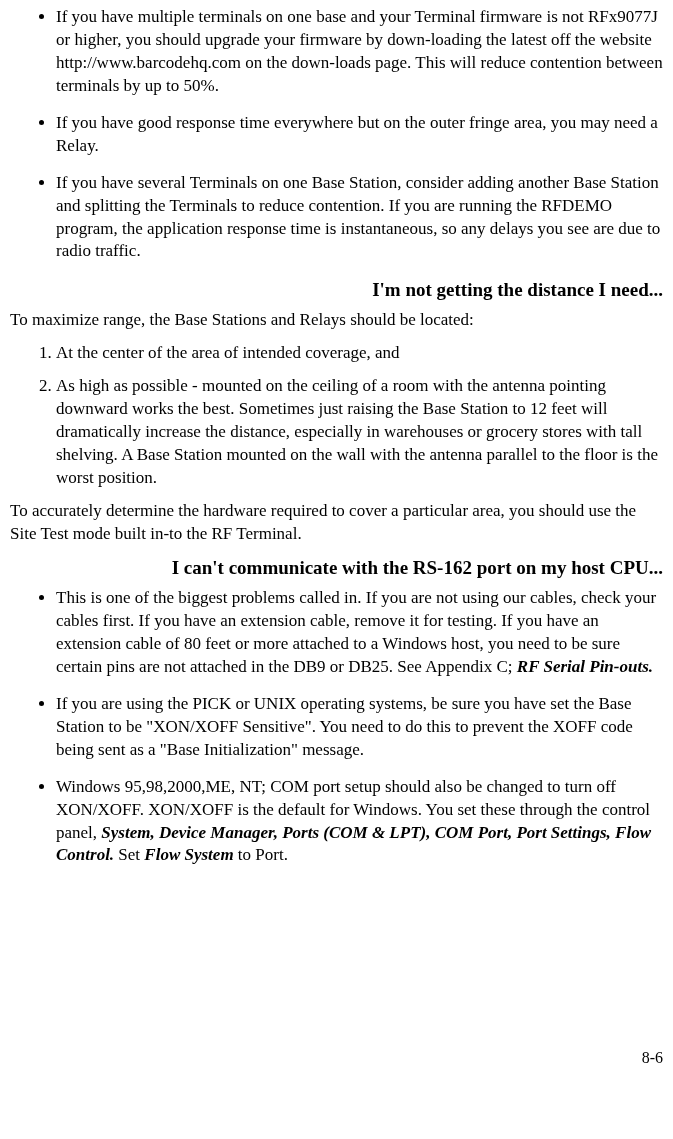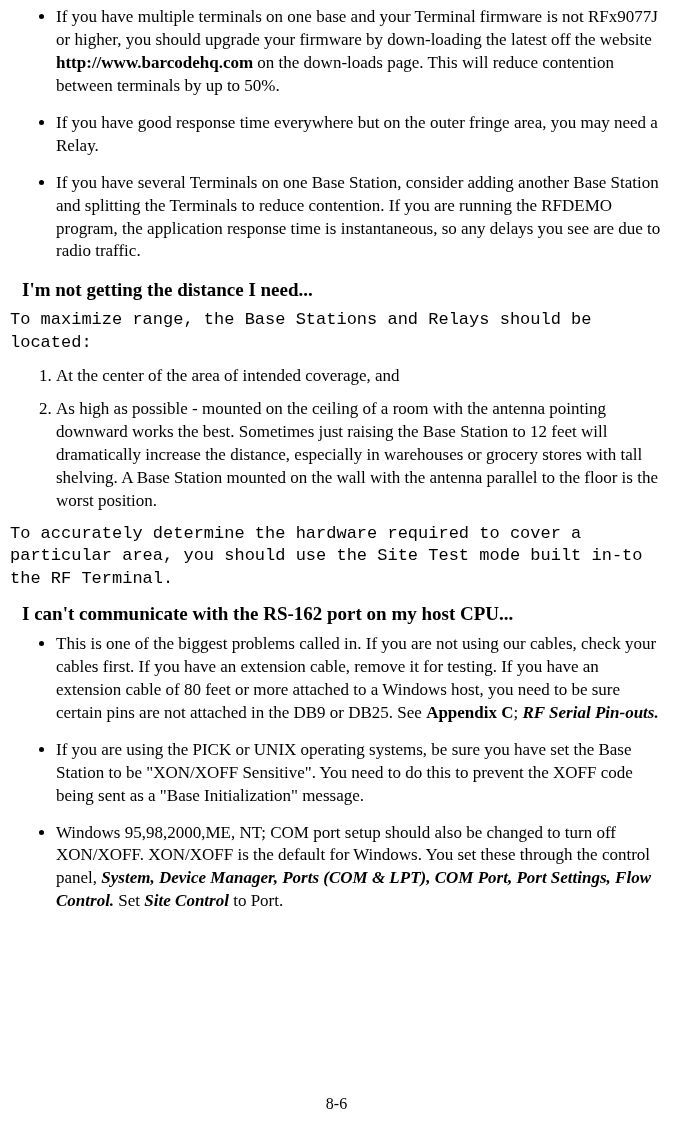--- a/index.html
+++ b/index.html
@@ -26,30 +26,30 @@
       margin: 8px 0 8px 0;
       padding-left: 46px;
     }
     ol.numbers li {
       margin-bottom: 10px;
       padding-left: 0;
     }
     h2 {
       font-size: 19px;
       font-weight: bold;
-      margin: 10px 0 6px 12px;
+      margin: 10px 0 6px 0;
+      text-align: right;
     }
     p.para {
       margin: 6px 0 10px 0;
-      font-family: Liberation Mono, monospace;
     }
-    .bold { font-weight: bold; }
+    .bold { font-weight: normal; }
     .italic { font-style: italic; font-weight: bold; }
     .page-num {
-      text-align: center;
+      text-align: right;
       margin-top: 180px;
       font-size: 16px;
     }
   </style>
 </head>
 <body>
 
 <ul class="bullets">
   <li>
     <span>If you have multiple terminals on one base and your Terminal firmware is not RFx9077J or higher, you should upgrade your firmware by down-loading the latest off the website </span><span class="bold">http://www.barcodehq.com</span><span> on the down-loads page. This will reduce contention between terminals by up to 50%.</span>
@@ -79,17 +79,17 @@
 <h2>I can't communicate with the RS-162 port on my host CPU...</h2>
 
 <ul class="bullets">
   <li>
     <span>This is one of the biggest problems called in. If you are not using our cables, check your cables first. If you have an extension cable, remove it for testing. If you have an extension cable of 80 feet or more attached to a Windows host, you need to be sure certain pins are not attached in the DB9 or DB25. See </span><span class="bold">Appendix C</span><span>; </span><span class="italic">RF Serial Pin-outs.</span>
   </li>
   <li>
     <span>If you are using the PICK or UNIX operating systems, be sure you have set the Base Station to be "XON/XOFF Sensitive". You need to do this to prevent the XOFF code being sent as a "Base Initialization" message.</span>
   </li>
   <li>
-    <span>Windows 95,98,2000,ME, NT; COM port setup should also be changed to turn off XON/XOFF. XON/XOFF is the default for Windows. You set these through the control panel, </span><span class="italic">System, Device Manager, Ports (COM &amp; LPT), COM Port, Port Settings, Flow Control.</span><span> Set </span><span class="italic">Site Control</span><span> to Port.</span>
+    <span>Windows 95,98,2000,ME, NT; COM port setup should also be changed to turn off XON/XOFF. XON/XOFF is the default for Windows. You set these through the control panel, </span><span class="italic">System, Device Manager, Ports (COM &amp; LPT), COM Port, Port Settings, Flow Control.</span><span> Set </span><span class="italic">Flow System</span><span> to Port.</span>
   </li>
 </ul>
 
 <div class="page-num">8-6</div>
 
 </body></html>

